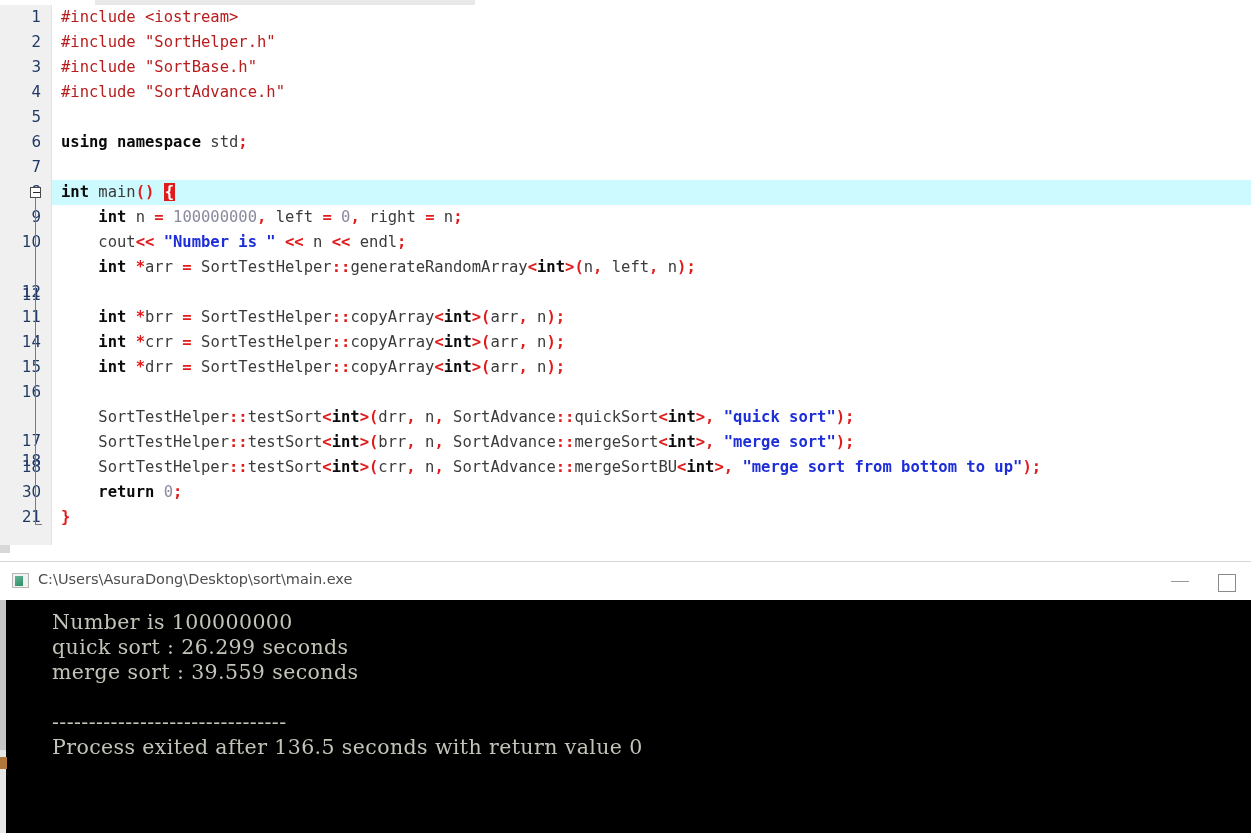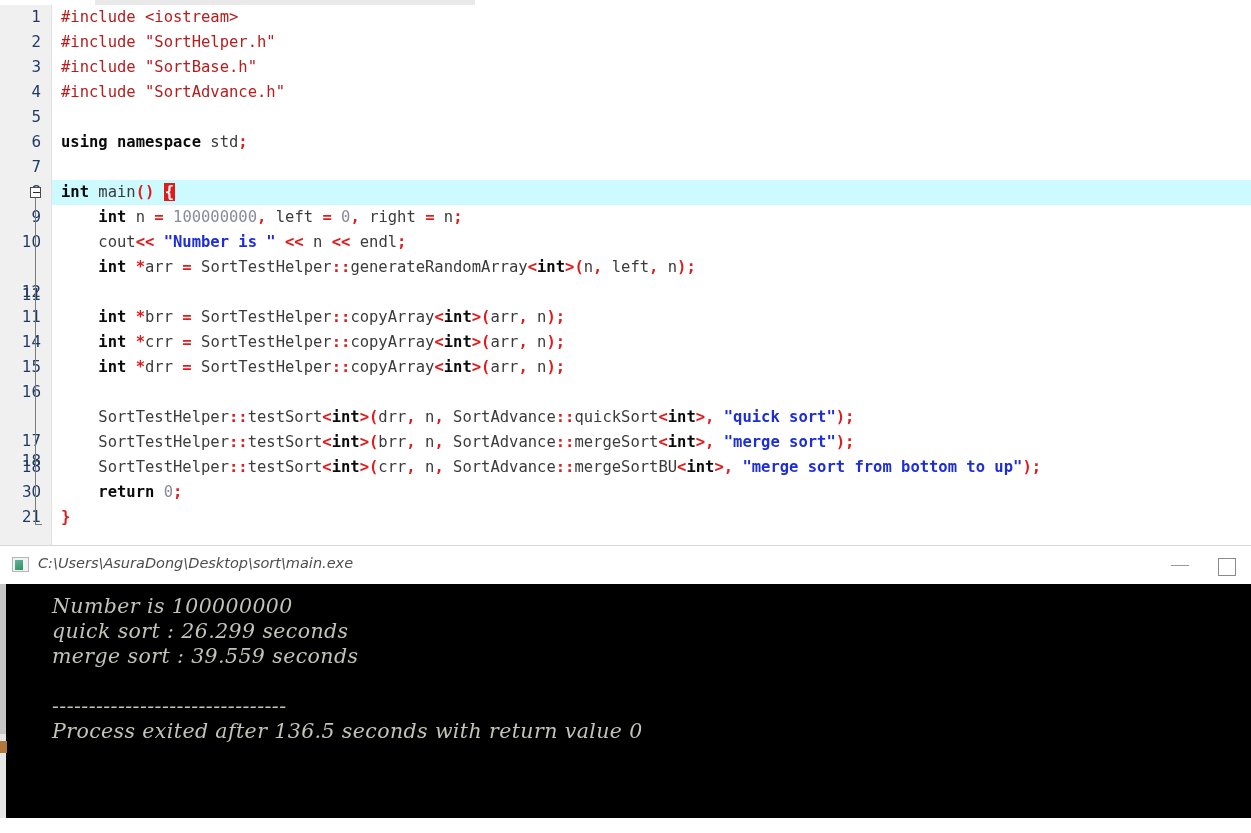--- a/index.html
+++ b/index.html
@@ -122,25 +122,24 @@
     color: #ffffff;
     background: #e01b1b;
     font-weight: bold;
     padding: 0 1px;
   }
   .t-brace-red { color: #e01b1b; font-weight: bold; }
 
   
   #console-window {
     position: absolute;
-    left: 0; top: 545px;
+    left: 0; top: 561px;
     width: 1251px; height: 273px;
     background: #000000;
     overflow: hidden;
-    font-style: italic;
   }
 
   #console-shadow-l {
     position: absolute;
     left: 0; top: 545px;
     width: 10px; height: 8px;
     background: #d8d8d8;
   }
 
   #console-titlebar {

